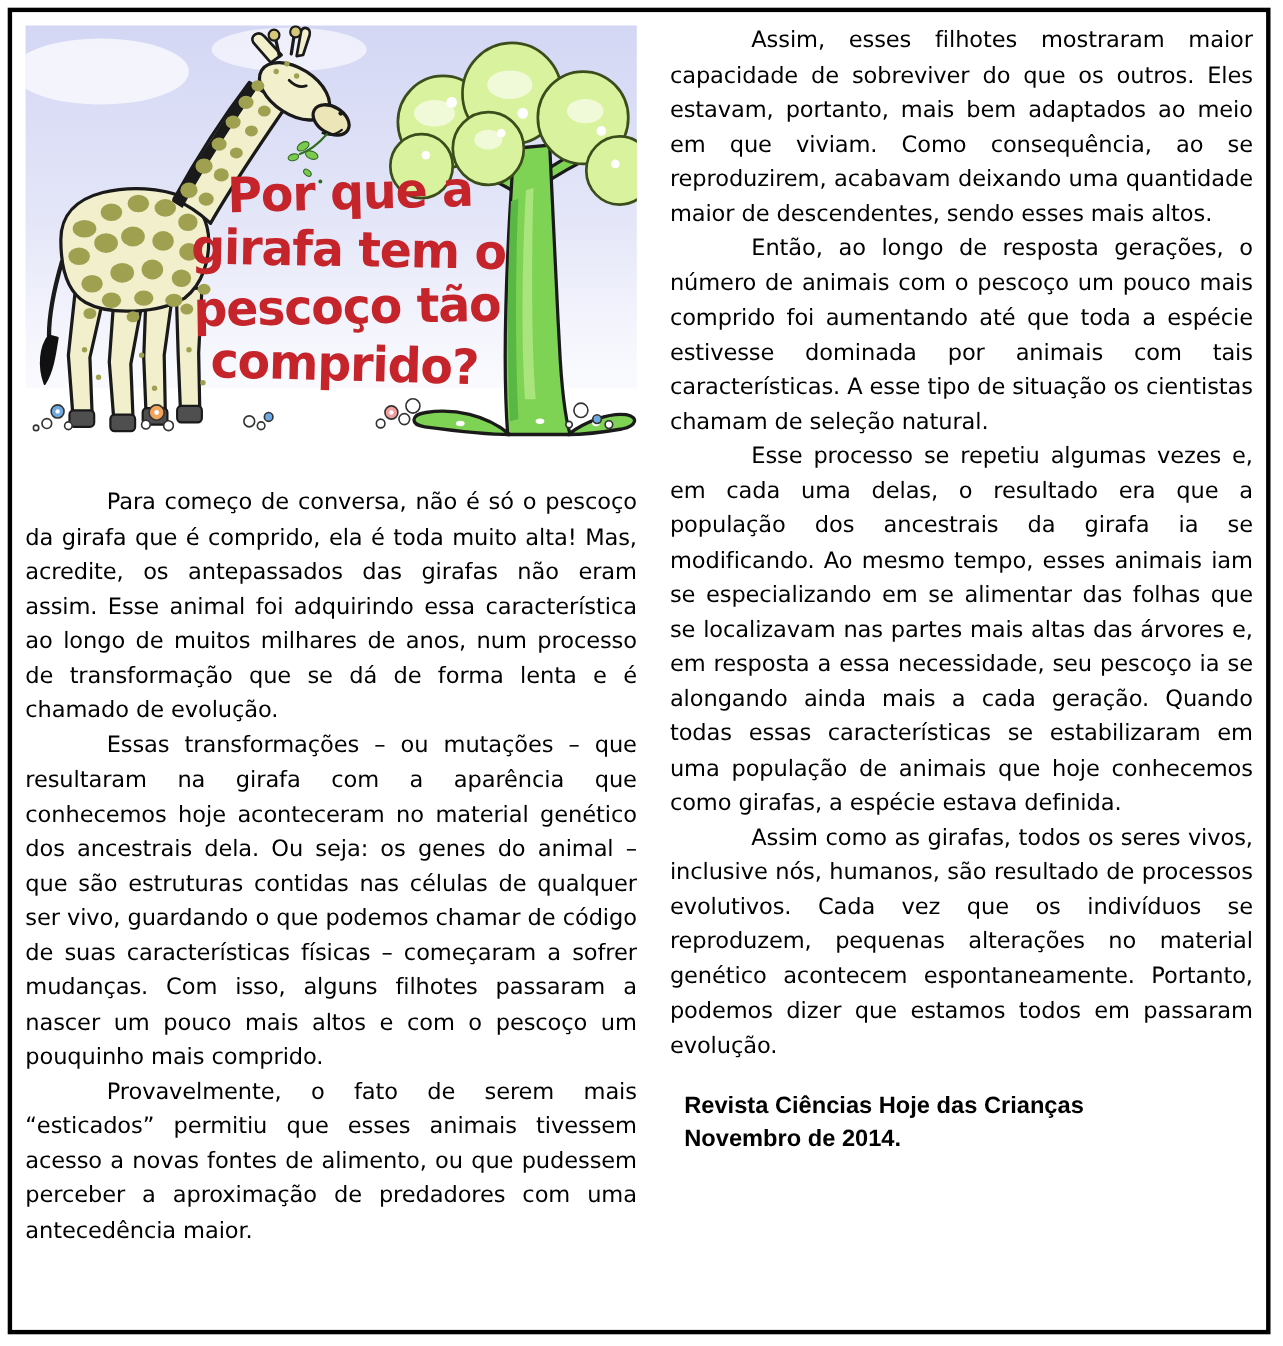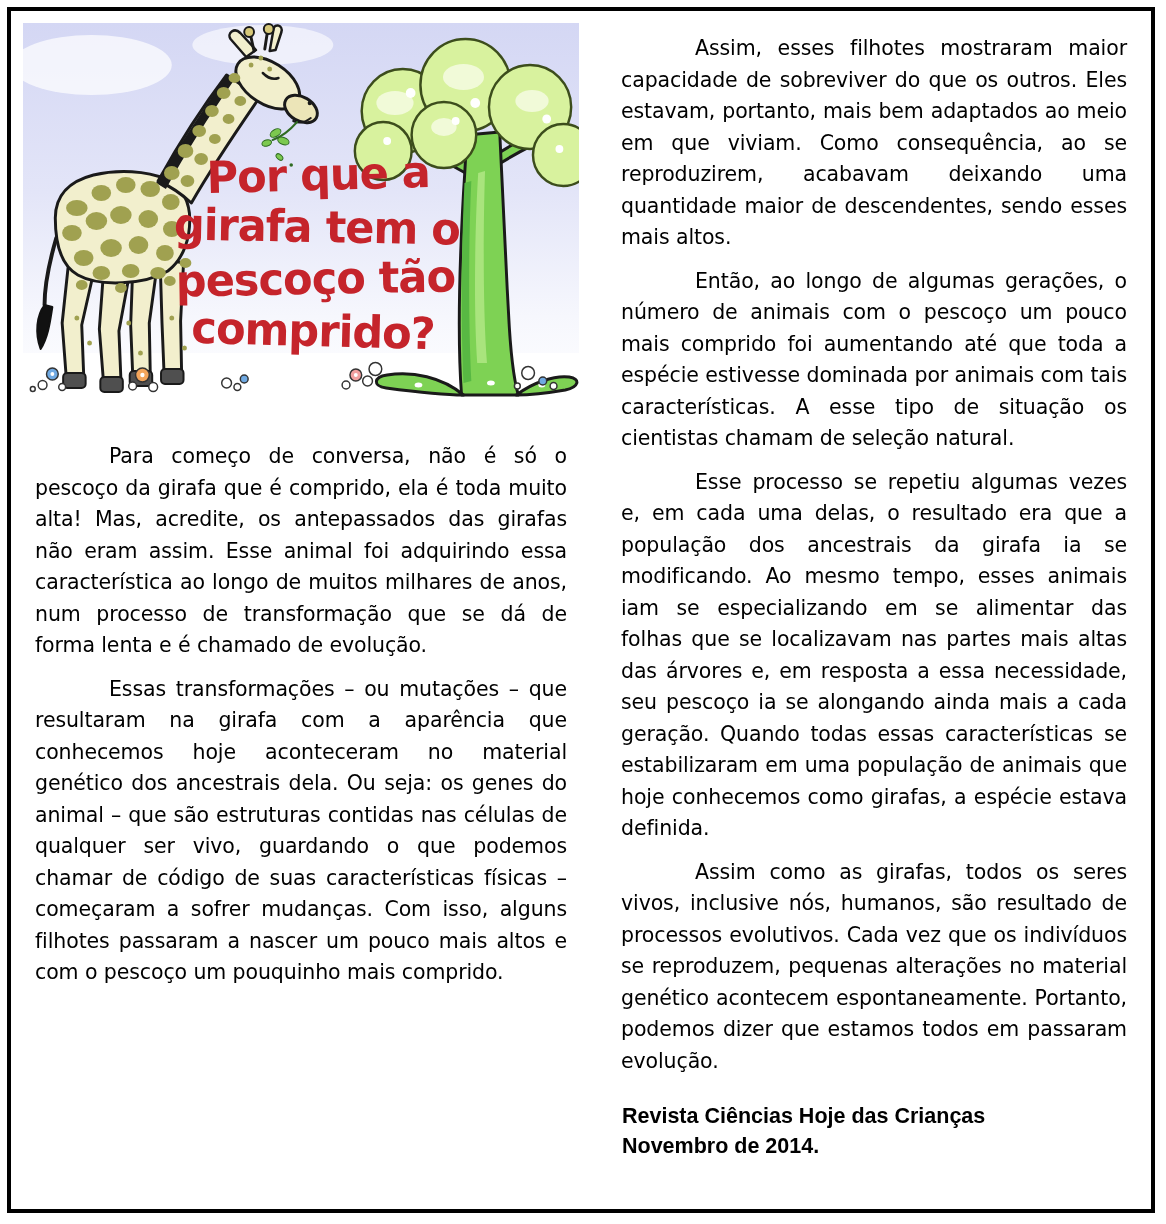--- a/index.html
+++ b/index.html
@@ -9,21 +9,21 @@
     border:4px solid #000;box-sizing:border-box;background:#fff;
     padding:10px 12px 8px 12px;overflow:hidden;
   }
   .cols{display:flex;gap:30px;height:100%;}
   .col{min-width:0;}
   .col-left{flex:0 0 556px;width:556px;}
   .col-right{flex:1 1 auto;}
   .figure{width:556px;height:376px;margin:2px 0 42px 0;display:block;}
   .figure svg{display:block;width:100%;height:100%;}
   p.body{
-    margin:12px;font-size:20.5px;line-height:31.5px;
+    margin:0;font-size:20.5px;line-height:31.5px;
     text-align:justify;text-indent:74px;letter-spacing:-0.1px;
   }
   .credit{
     margin-top:42px;font-family:"Liberation Sans",sans-serif;
     font-style:italic;font-size:21px;line-height:30px;text-align:justify;
   }
   .source{
     margin-top:24px;font-family:"Liberation Sans",sans-serif;
     font-weight:bold;font-size:21.5px;line-height:30px;
   }
@@ -225,25 +225,26 @@
             <text x="302" y="167" transform="rotate(-1.5 302 167)">Por que a</text>
             <text x="300" y="219" transform="rotate(1 300 219)">girafa tem o</text>
             <text x="299" y="271" transform="rotate(-1 299 271)">pescoço tão</text>
             <text x="296" y="323" transform="rotate(1.5 296 323)">comprido?</text>
           </g>
         </svg>
       </div>
 
       <p class="body">Para começo de conversa, não é só o pescoço da girafa que é comprido, ela é toda muito alta! Mas, acredite, os antepassados das girafas não eram assim. Esse animal foi adquirindo essa característica ao longo de muitos milhares de anos, num processo de transformação que se dá de forma lenta e é chamado de evolução.</p>
       <p class="body">Essas transformações – ou mutações – que resultaram na girafa com a aparência que conhecemos hoje aconteceram no material genético dos ancestrais dela. Ou seja: os genes do animal – que são estruturas contidas nas células de qualquer ser vivo, guardando o que podemos chamar de código de suas características físicas – começaram a sofrer mudanças. Com isso, alguns filhotes passaram a nascer um pouco mais altos e com o pescoço um pouquinho mais comprido.</p>
+      <p class="body">Provavelmente, o fato de serem mais “esticados” permitiu que esses animais tivessem acesso a novas fontes de alimento, ou que pudessem perceber a aproximação de predadores com uma antecedência maior.</p>
     </div>
 
     <div class="col col-right">
       <p class="body">Assim, esses filhotes mostraram maior capacidade de sobreviver do que os outros. Eles estavam, portanto, mais bem adaptados ao meio em que viviam. Como consequência, ao se reproduzirem, acabavam deixando uma quantidade maior de descendentes, sendo esses mais altos.</p>
-      <p class="body">Então, ao longo de algumas gerações, o número de animais com o pescoço um pouco mais comprido foi aumentando até que toda a espécie estivesse dominada por animais com tais características. A esse tipo de situação os cientistas chamam de seleção natural.</p>
+      <p class="body">Então, ao longo de resposta gerações, o número de animais com o pescoço um pouco mais comprido foi aumentando até que toda a espécie estivesse dominada por animais com tais características. A esse tipo de situação os cientistas chamam de seleção natural.</p>
       <p class="body">Esse processo se repetiu algumas vezes e, em cada uma delas, o resultado era que a população dos ancestrais da girafa ia se modificando. Ao mesmo tempo, esses animais iam se especializando em se alimentar das folhas que se localizavam nas partes mais altas das árvores e, em resposta a essa necessidade, seu pescoço ia se alongando ainda mais a cada geração. Quando todas essas características se estabilizaram em uma população de animais que hoje conhecemos como girafas, a espécie estava definida.</p>
       <p class="body">Assim como as girafas, todos os seres vivos, inclusive nós, humanos, são resultado de processos evolutivos. Cada vez que os indivíduos se reproduzem, pequenas alterações no material genético acontecem espontaneamente. Portanto, podemos dizer que estamos todos em passaram evolução.</p>
 
 
       <div class="source">
         <div>Revista Ciências Hoje das Crianças</div>
         <div>Novembro de 2014.</div>
       </div>
     </div>
 

